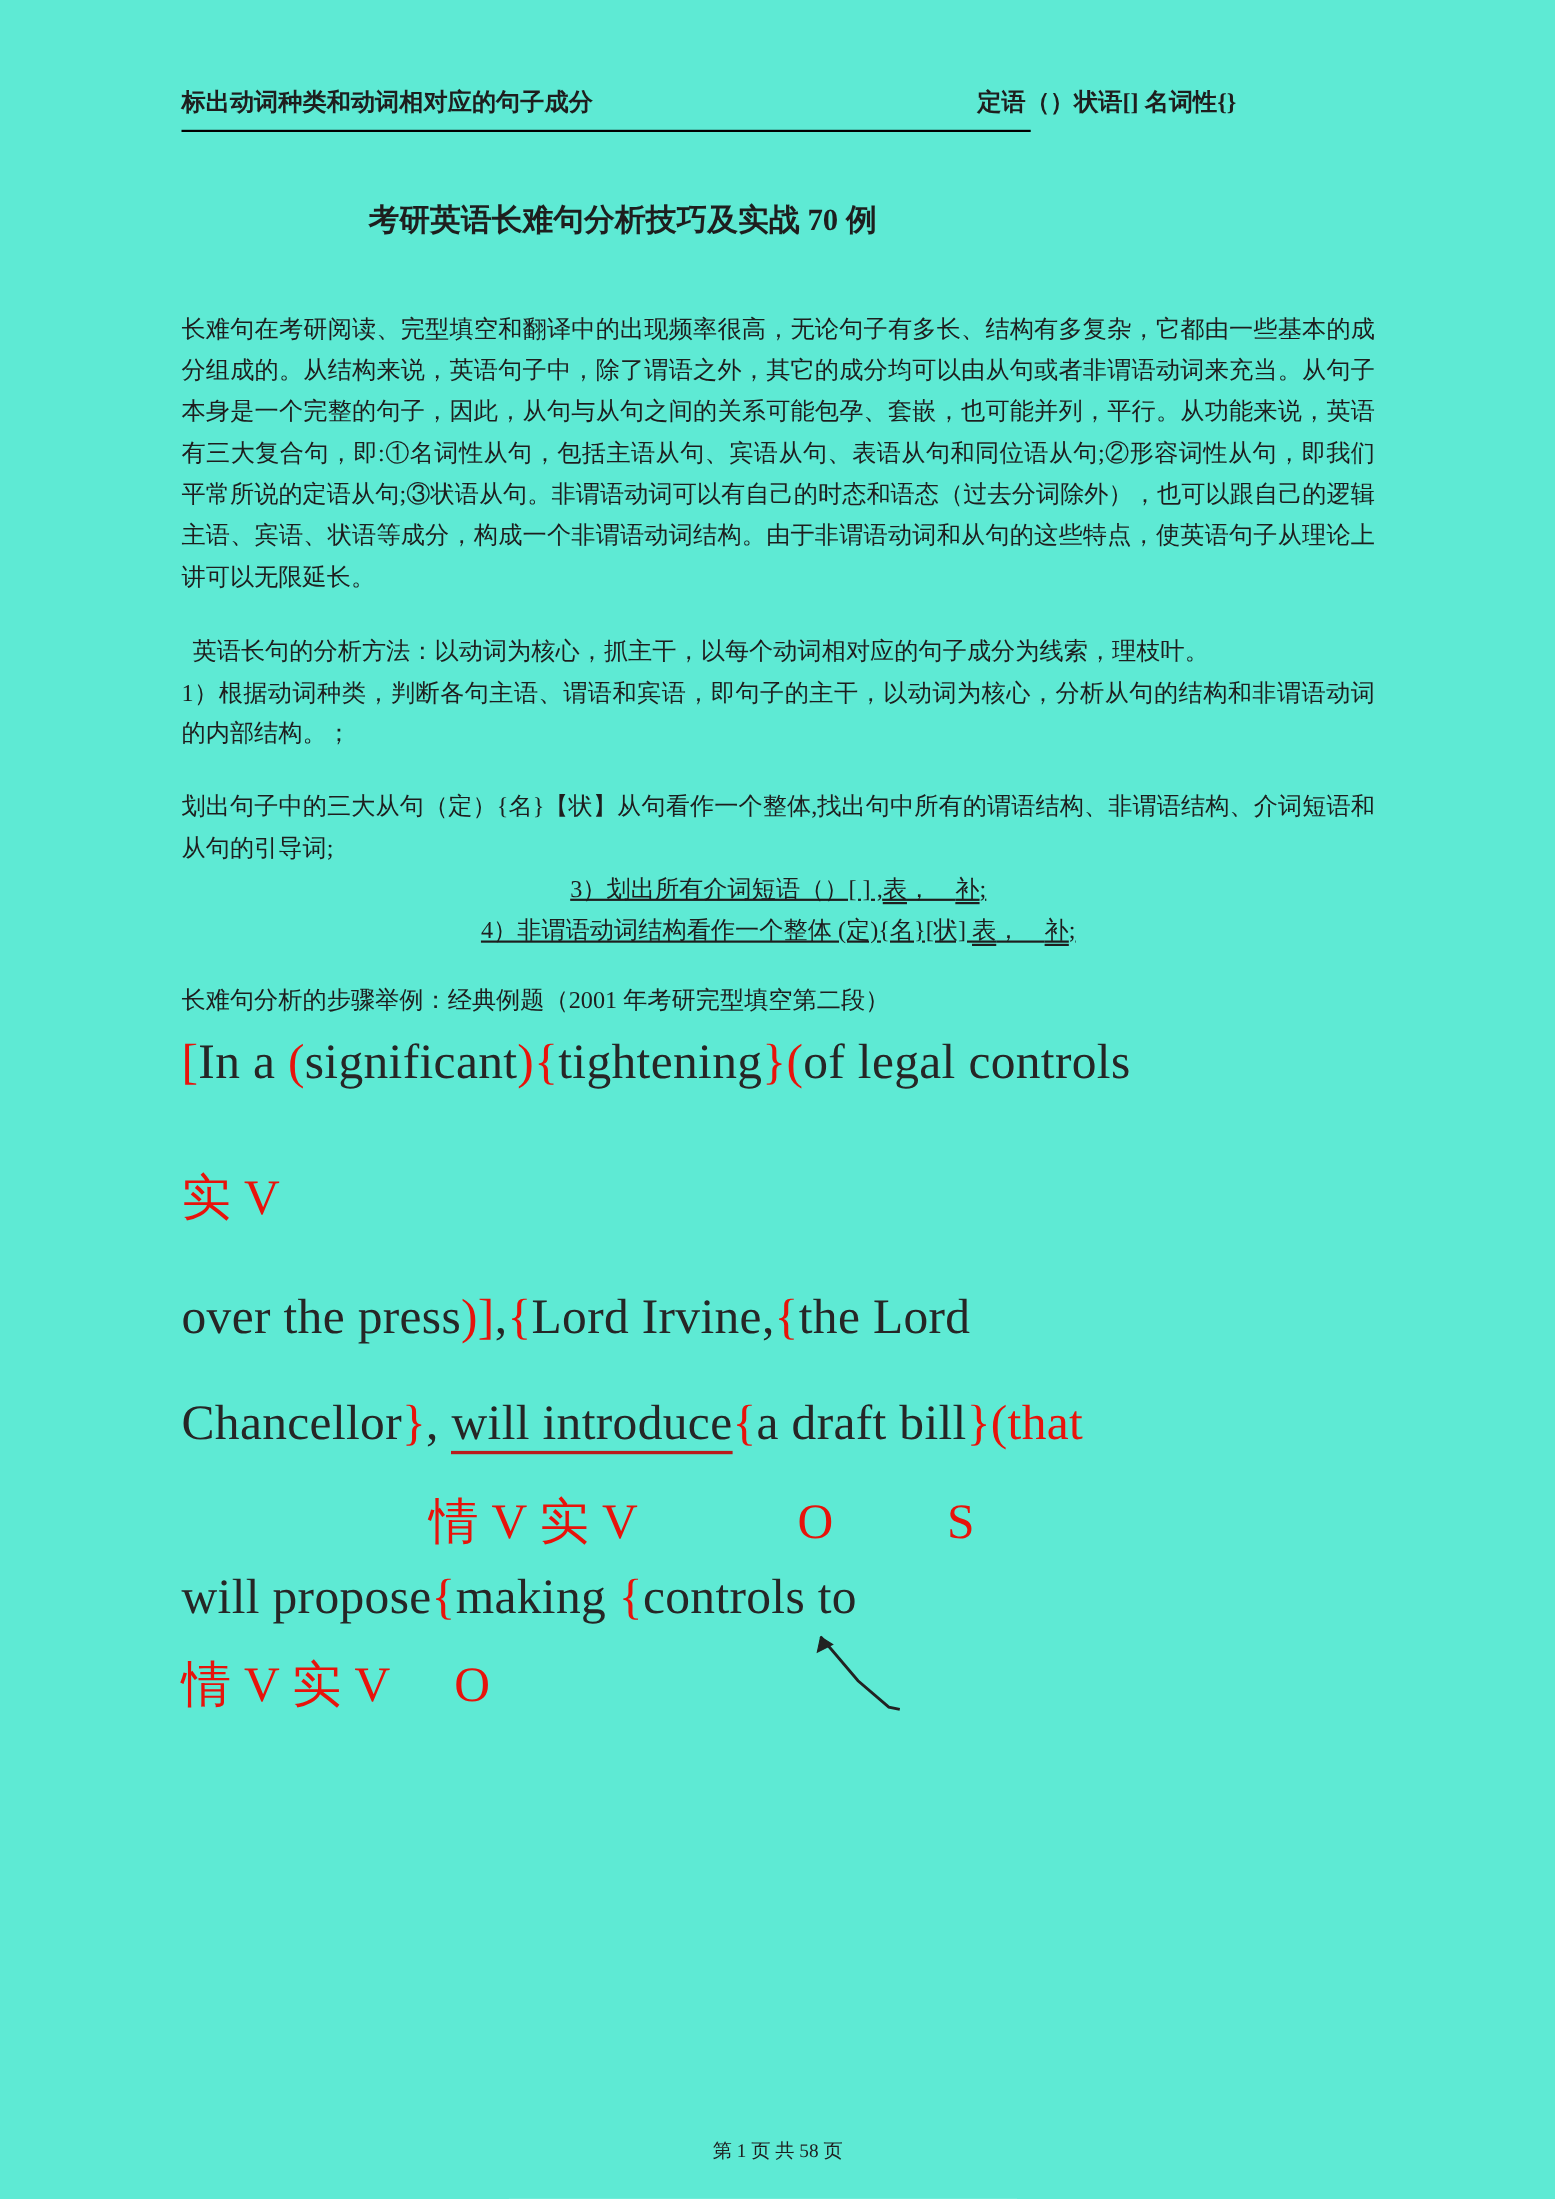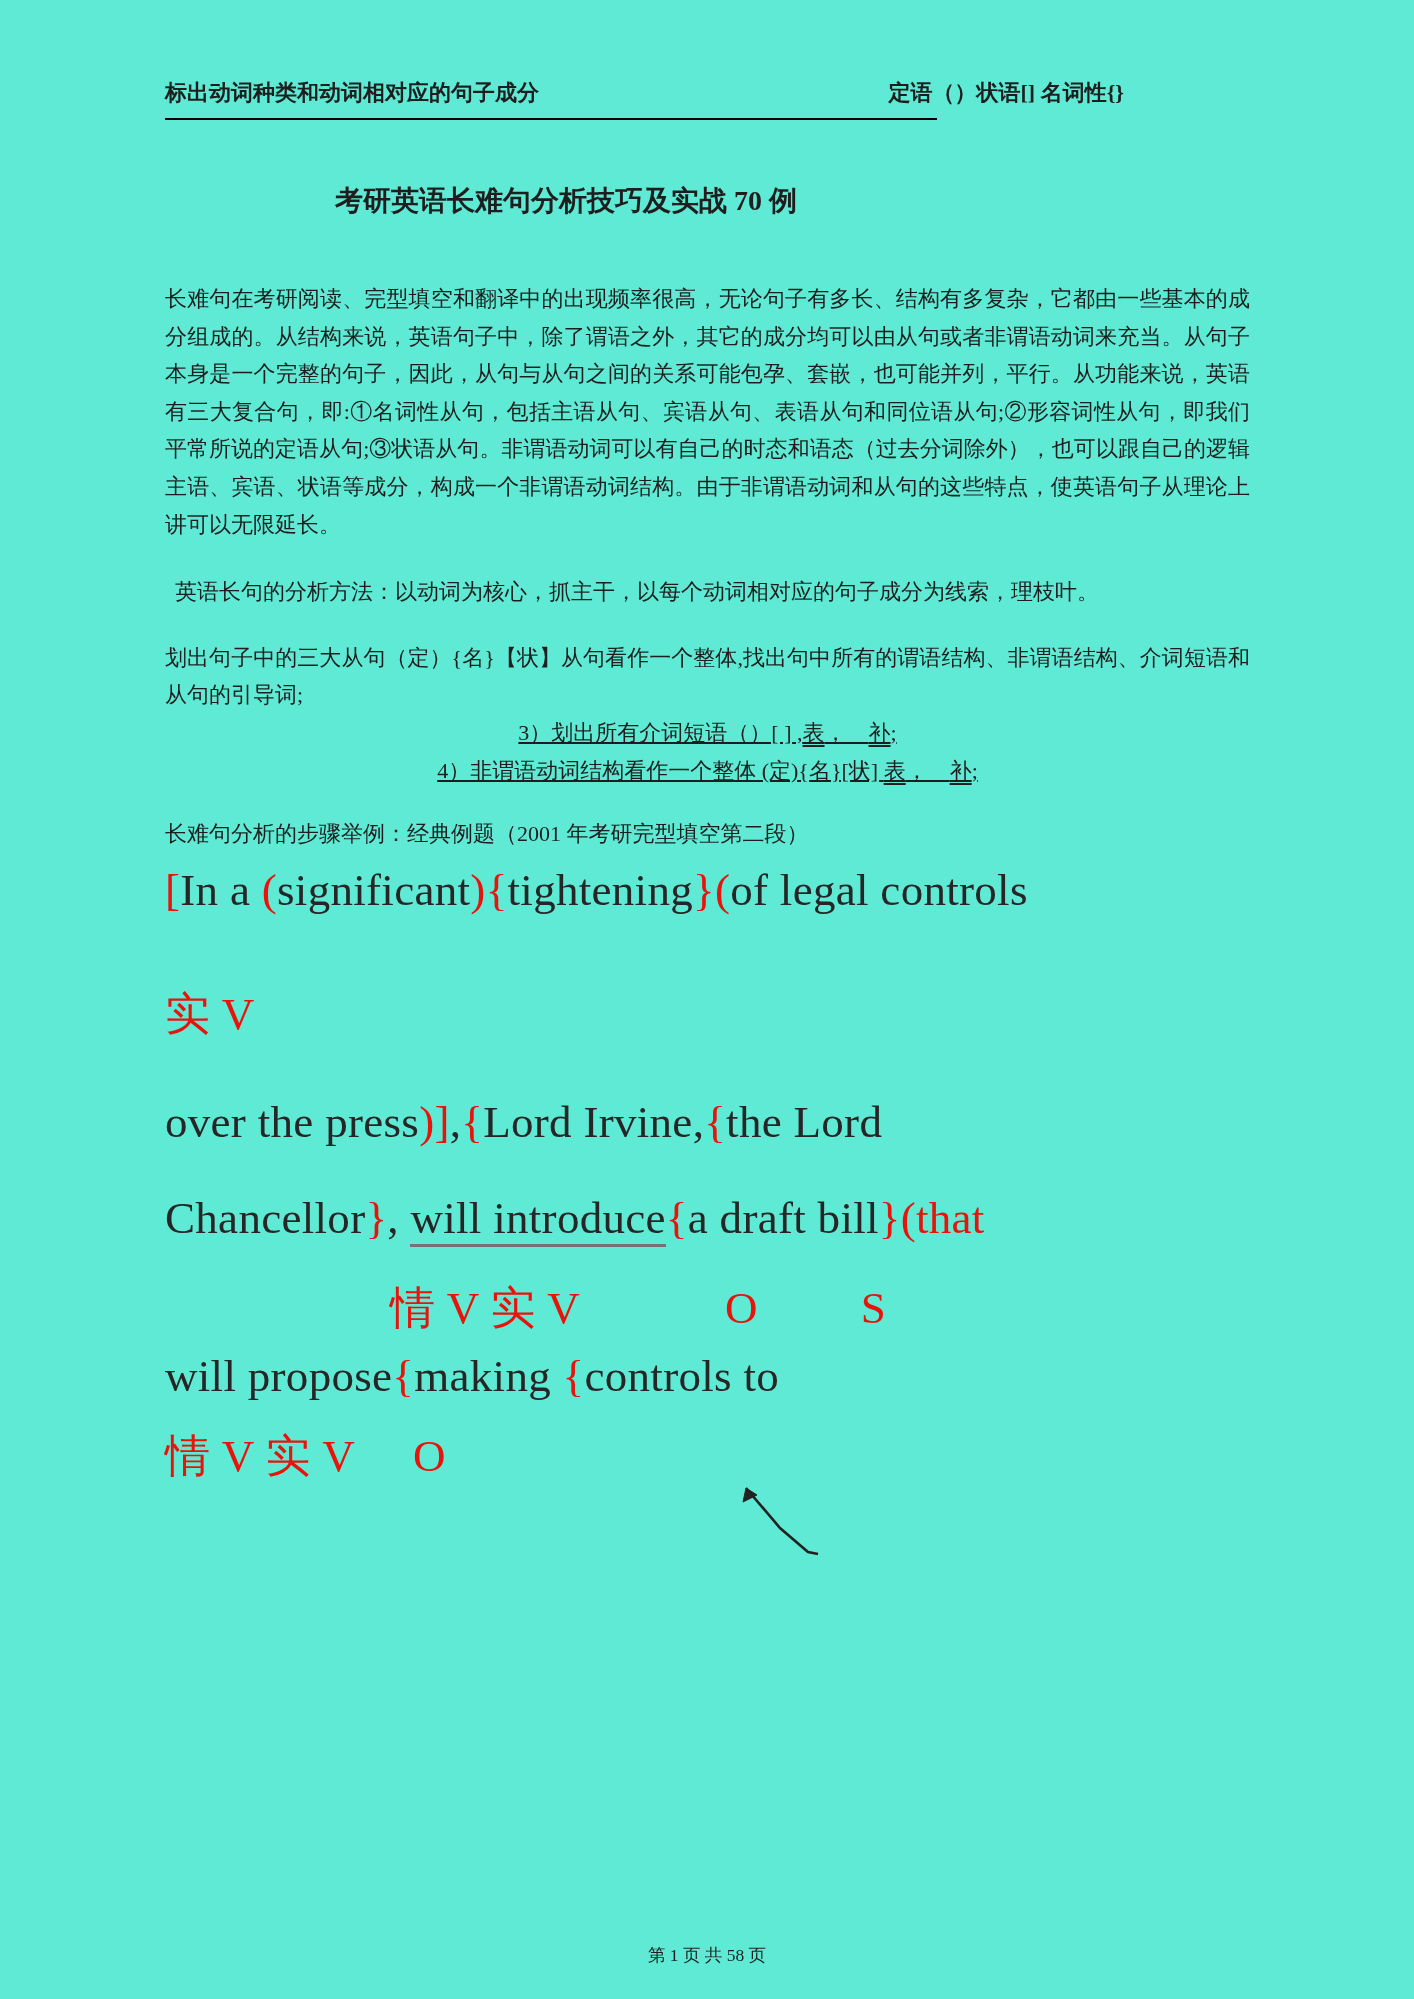--- a/index.html
+++ b/index.html
@@ -24,21 +24,21 @@
   .body { font-size:22px; line-height:37.6px; margin:0; text-align:justify; }
   .p1 { margin-top:60px; }
   .p2 { margin-top:30px; text-indent:10px; }
   .p4 { margin-top:28px; }
   .p7 { margin-top:26px; text-align:left; }
   .item { text-align:center;text-decoration:underline; }
   .u { text-decoration:underline; text-underline-offset:5px; }
   
   .ex { font-size:45px; line-height:62px; white-space:nowrap; color:#262626; letter-spacing:0.3px; }
   .red { color:#e8130b; }
-  .uw { border-bottom:3px solid #737373; padding-bottom:1px; }
+  .uw { border-bottom:3px solid #b91c1c; padding-bottom:1px; }
   .ex1 { margin-top:6px; }
   .exa1 { margin-top:62px; }
   .ex2 { margin-top:46px; }
   .exa2 { margin-top:42px; padding-left:330px; }
   .exa2 .appo { margin-left:115px; }
   .ex3 { margin-top:34px; }
   .exa3 { margin-top:28px; padding-left:225px; }
   .exa3 .o { margin-left:145px; }
   .exa3 .s2 { margin-left:103px; }
   .ex4 { margin-top:6px; }
@@ -59,20 +59,21 @@
     <span>标出动词种类和动词相对应的句子成分</span>
     <span class="hdr-right">定语（）状语[] 名词性{}</span>
   </div>
   <div class="hdr-rule"></div>
 
   <div class="doc-title">考研英语长难句分析技巧及实战 70 例</div>
 
   <p class="body p1">长难句在考研阅读、完型填空和翻译中的出现频率很高，无论句子有多长、结构有多复杂，它都由一些基本的成分组成的。从结构来说，英语句子中，除了谓语之外，其它的成分均可以由从句或者非谓语动词来充当。从句子本身是一个完整的句子，因此，从句与从句之间的关系可能包孕、套嵌，也可能并列，平行。从功能来说，英语有三大复合句，即:①名词性从句，包括主语从句、宾语从句、表语从句和同位语从句;②形容词性从句，即我们平常所说的定语从句;③状语从句。非谓语动词可以有自己的时态和语态（过去分词除外），也可以跟自己的逻辑主语、宾语、状语等成分，构成一个非谓语动词结构。由于非谓语动词和从句的这些特点，使英语句子从理论上讲可以无限延长。</p>
 
   <p class="body p2">英语长句的分析方法：以动词为核心，抓主干，以每个动词相对应的句子成分为线索，理枝叶。</p>
+  <p class="body">1）根据动词种类，判断各句主语、谓语和宾语，即句子的主干，以动词为核心，分析从句的结构和非谓语动词的内部结构。；</p>
 
   <p class="body p4">划出句子中的三大从句（定）{名}【状】从句看作一个整体,找出句中所有的谓语结构、非谓语结构、介词短语和从句的引导词;</p>
 
   <p class="body item"><span>3）划出所有介词短语（）[ ] ,</span><span class="u">表</span><span>，　</span><span class="u">补</span><span>;</span></p>
 
   <p class="body item"><span>4）非谓语动词结构看作一个整体 (定){名}[状] </span><span class="u">表</span><span>，　</span><span class="u">补</span><span>;</span></p>
 
   <p class="body p7">长难句分析的步骤举例：经典例题（2001 年考研完型填空第二段）</p>
 
   <div class="ex ex1"><span class="red">[</span><span>In a </span><span class="red">(</span><span>significant</span><span class="red">)</span><span class="red">{</span><span>tightening</span><span class="red">}</span><span class="red">(</span><span>of legal controls</span></div>

